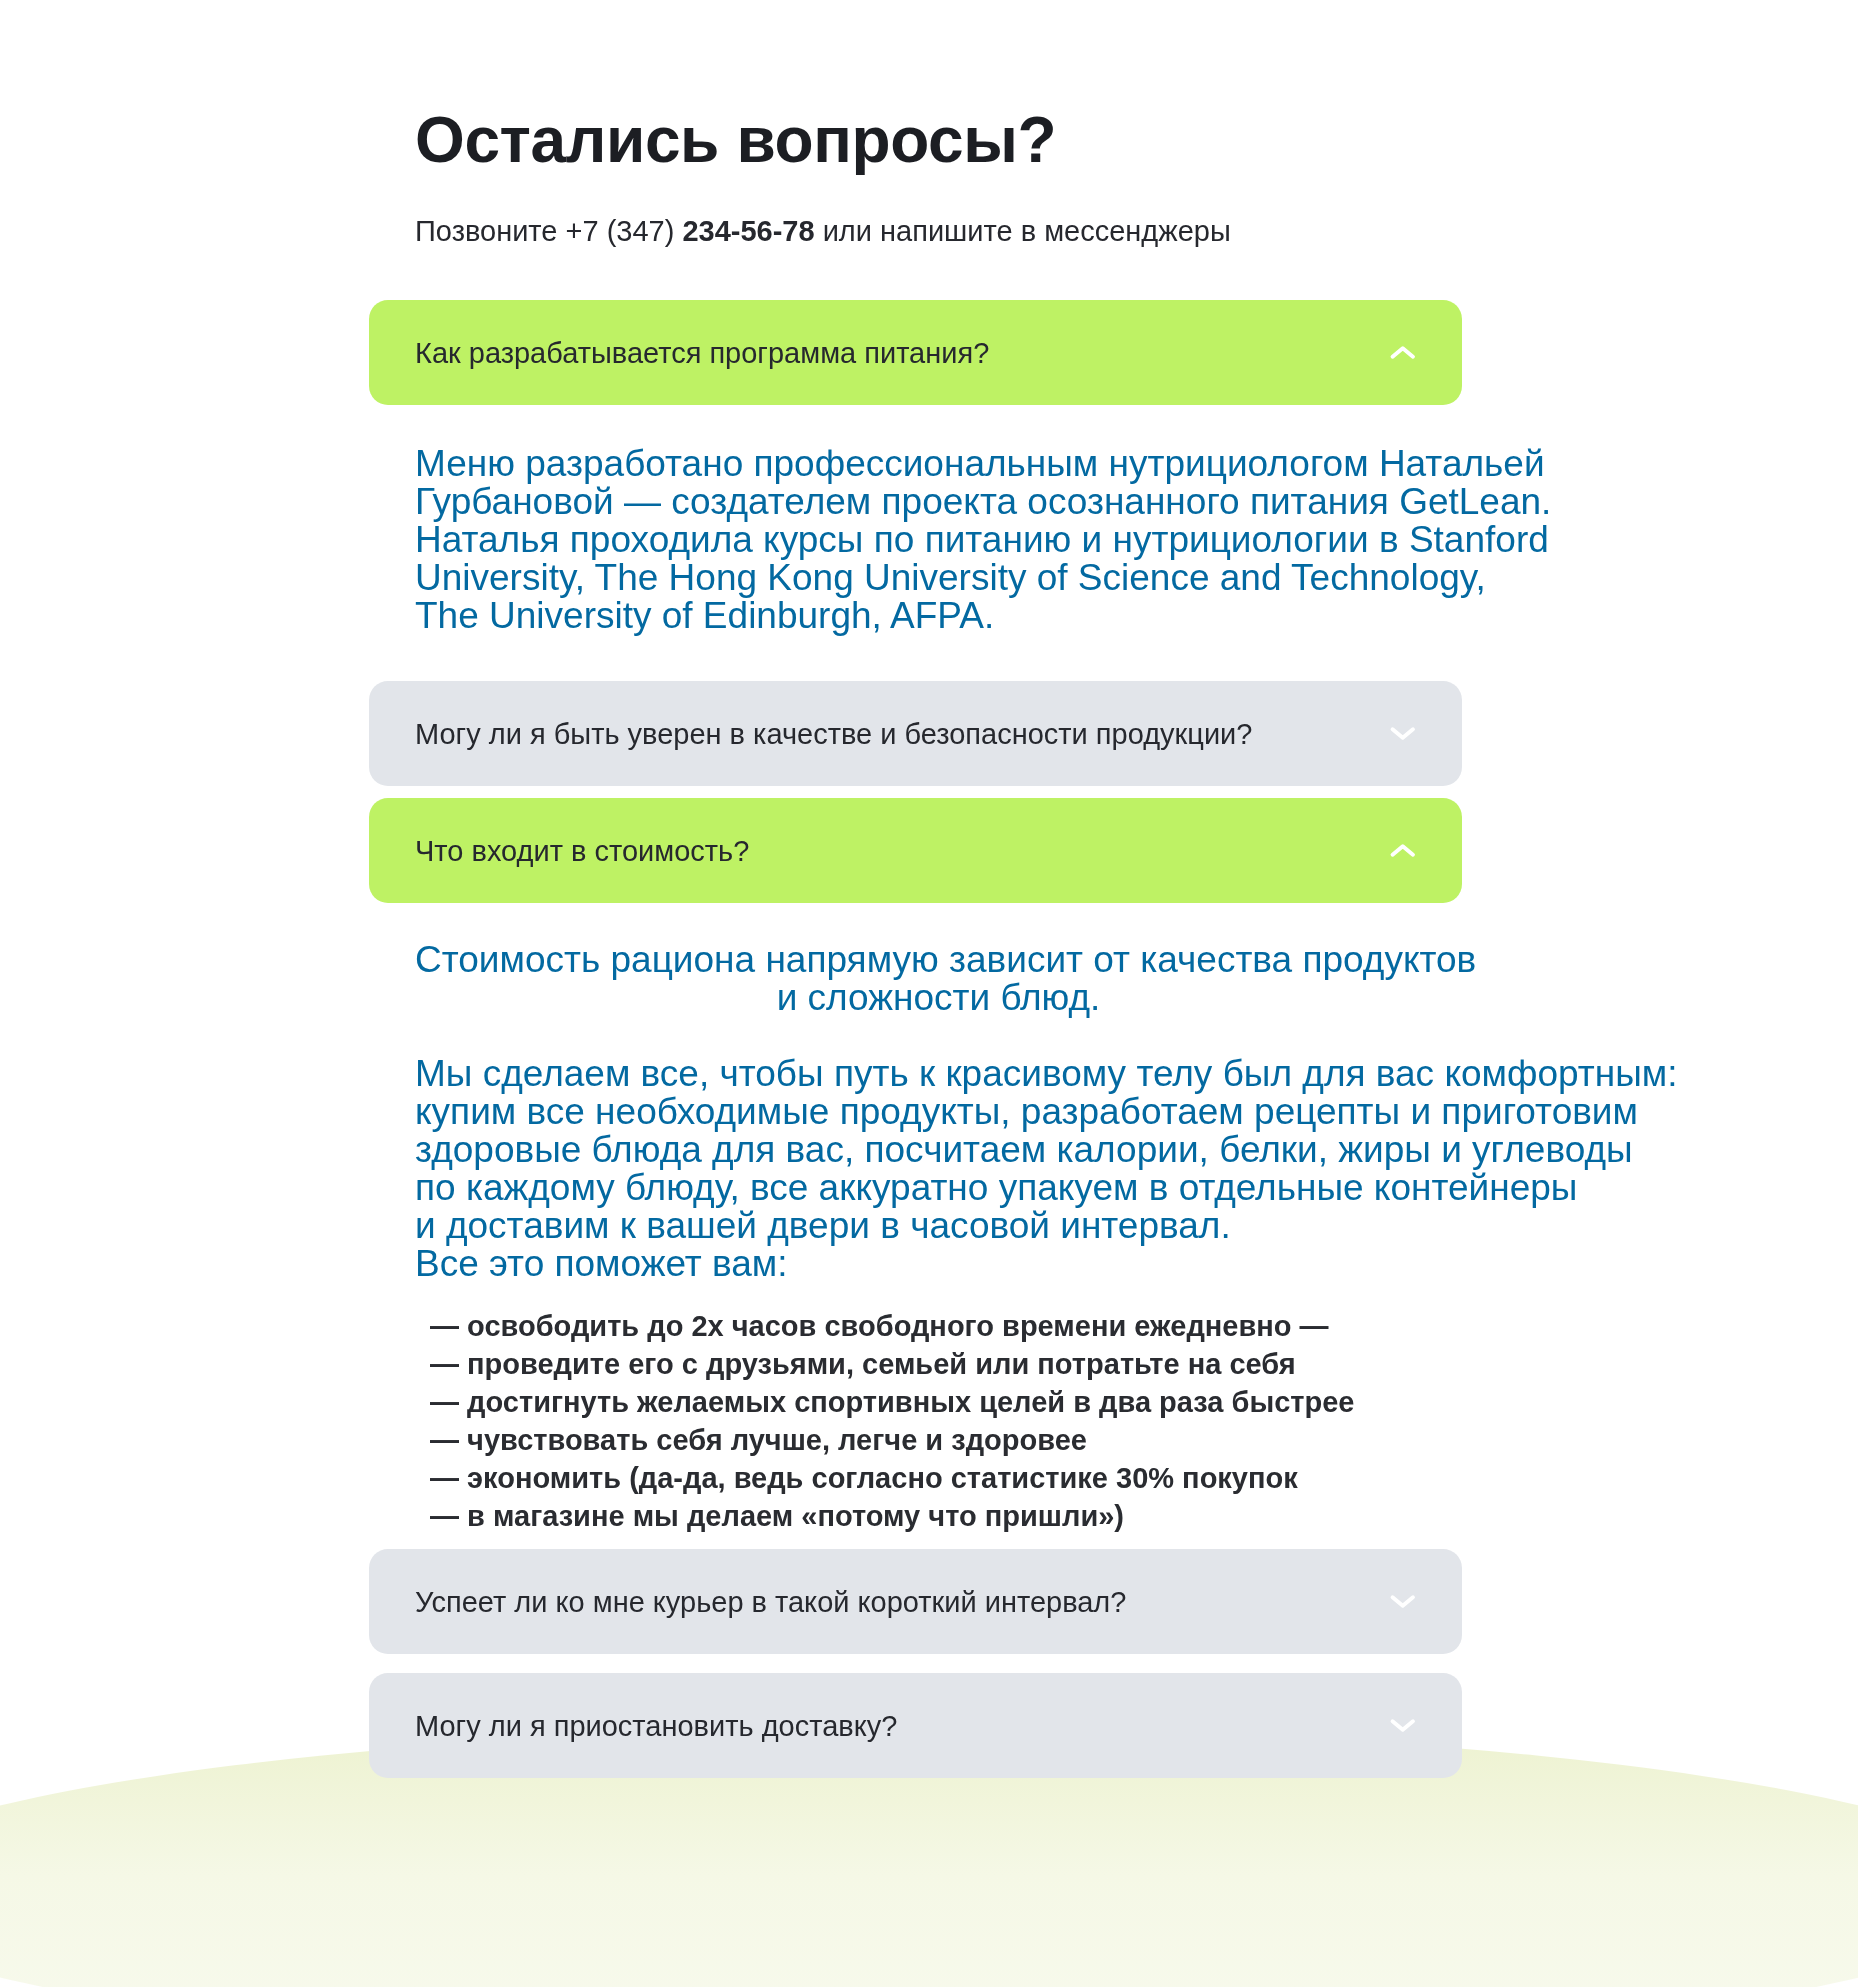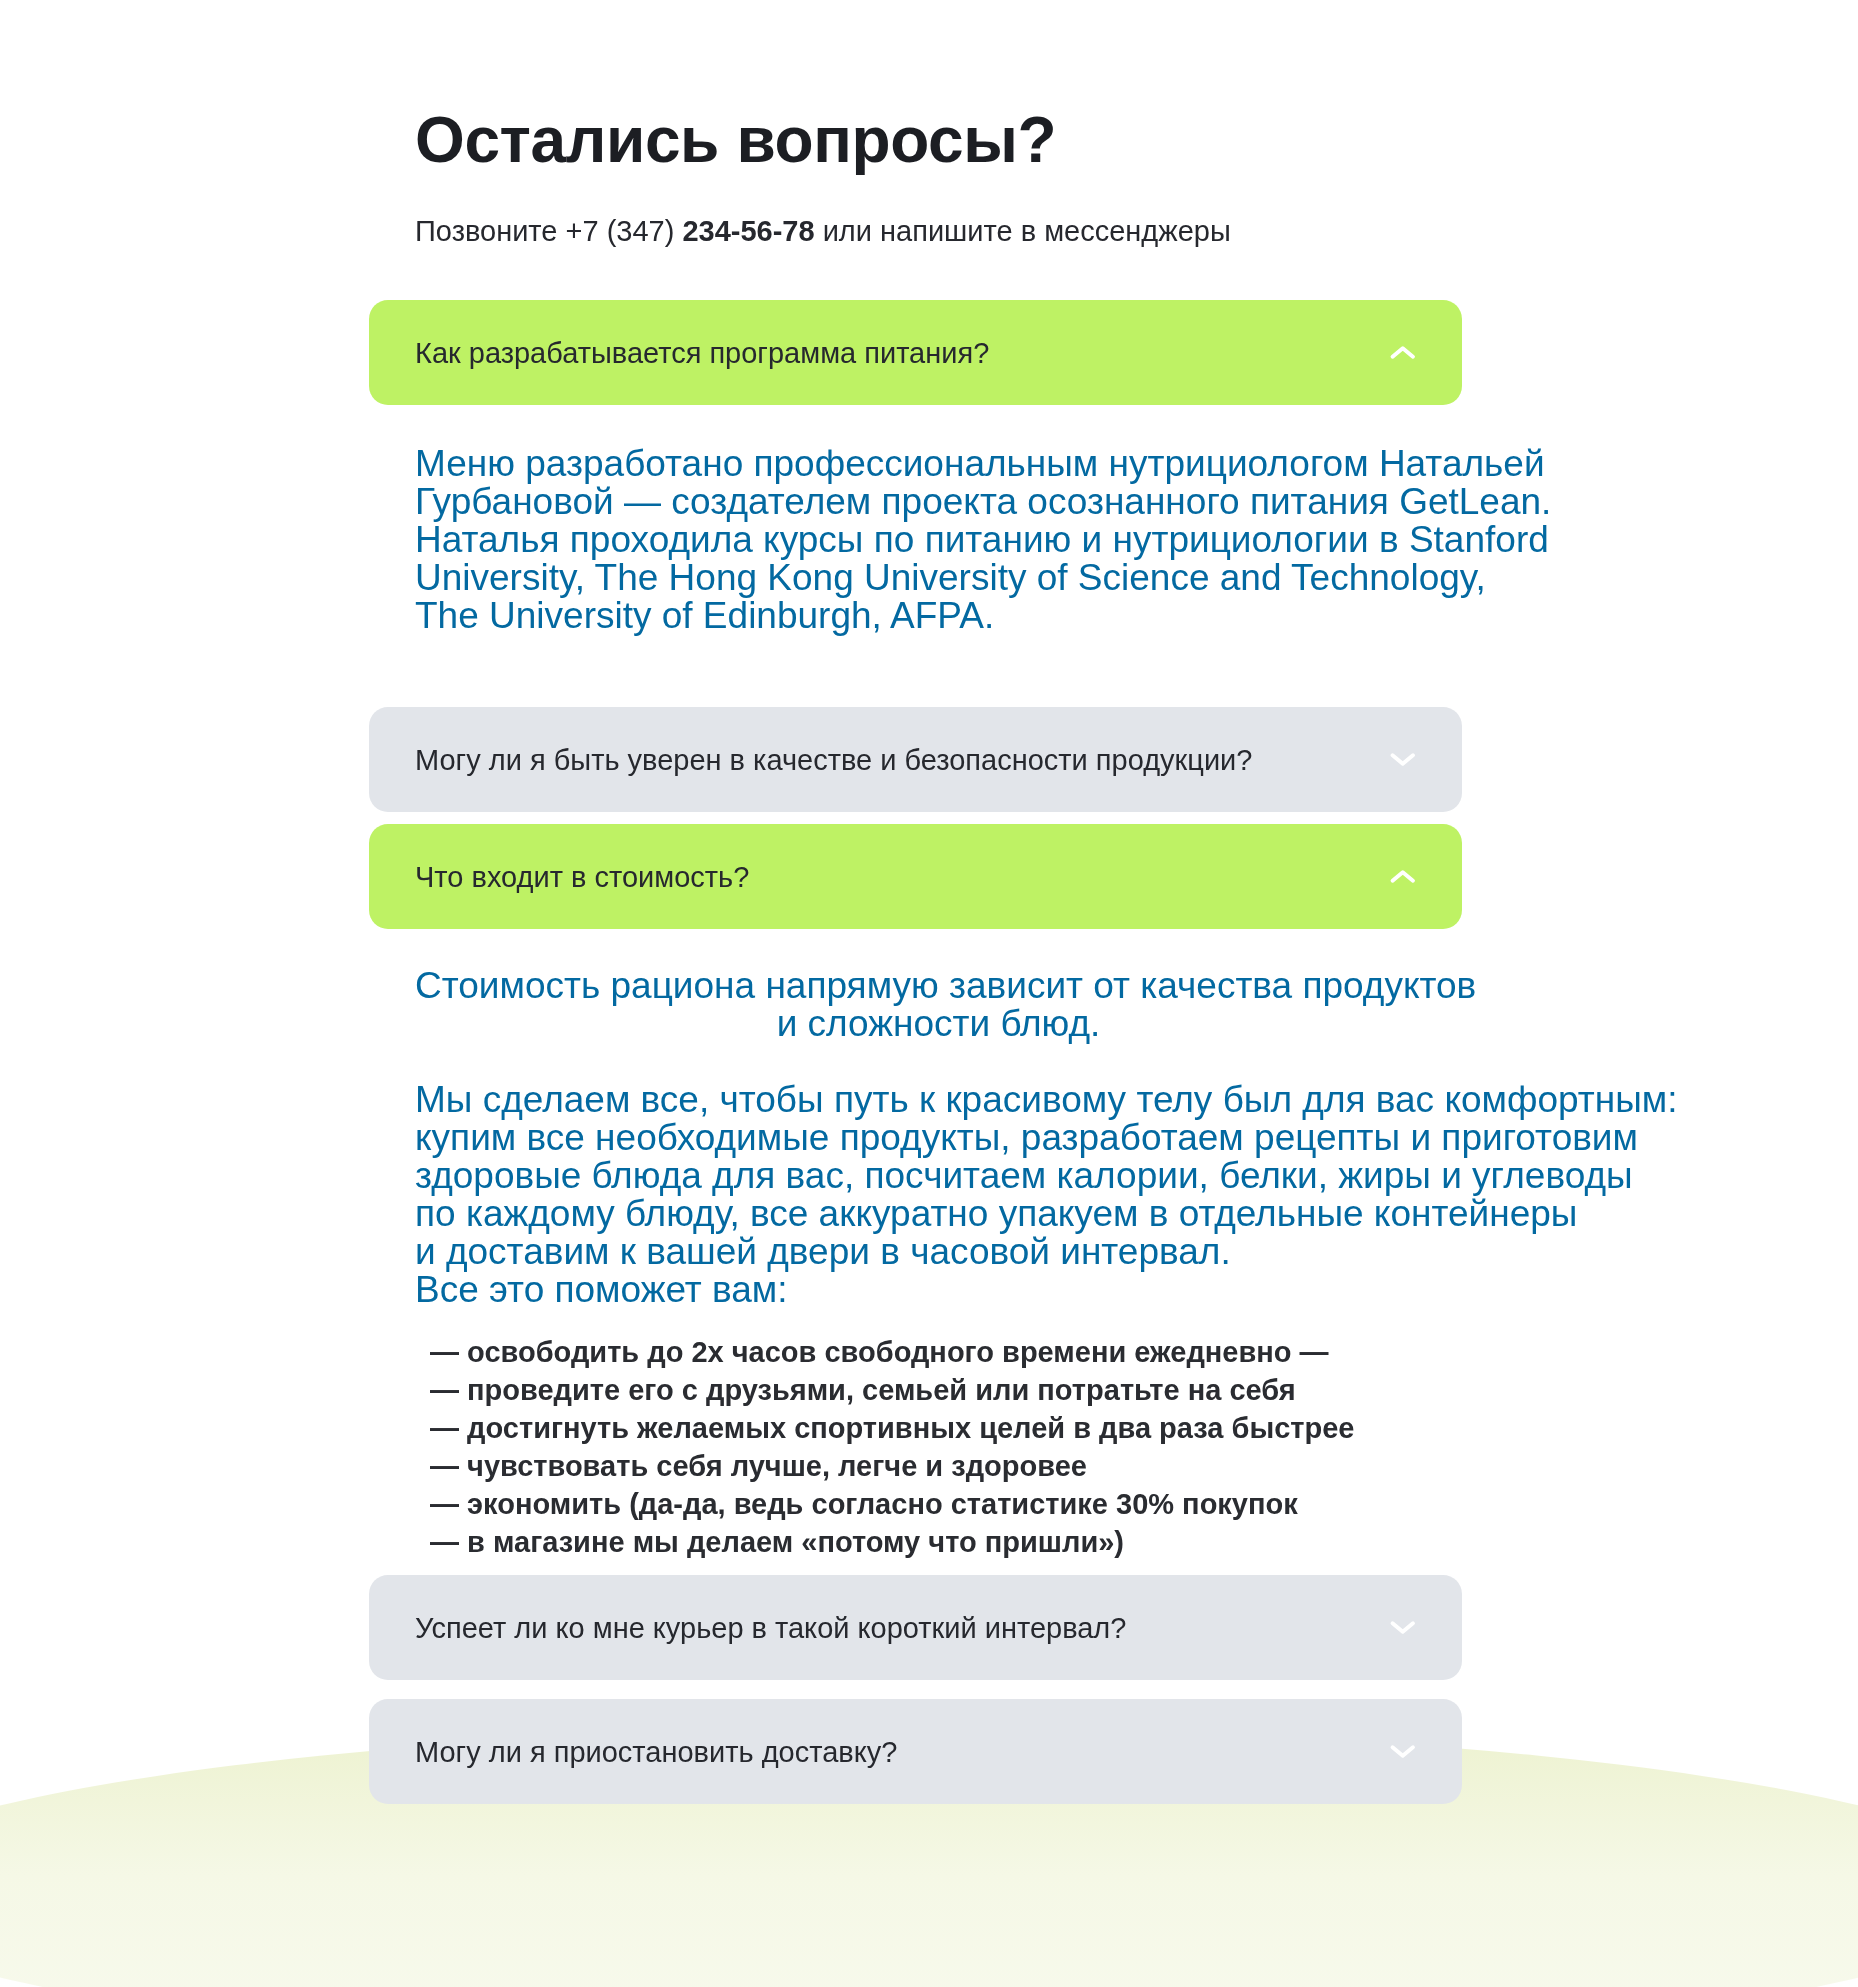--- a/index.html
+++ b/index.html
@@ -44,21 +44,21 @@
   .acc.green{background:#bef264;}
   .acc.gray{background:#e2e5ea;}
   .acc .q{
     font-size:29px;color:#26282e;line-height:34px;
     white-space:nowrap;
   }
   .chev{flex:0 0 auto;display:block;}
   .chev polyline{fill:none;stroke:#ffffff;stroke-width:4.6;stroke-linecap:round;stroke-linejoin:round;}
   .m-p1{margin-top:50px;}
   .m-a1{margin-top:40px;}
-  .m-p2{margin-top:72px;}
+  .m-p2{margin-top:46px;}
   .m-p3{margin-top:12px;}
   .m-a3a{margin-top:38px;text-align:center;}
   .m-a3b{margin-top:38px;}
   .m-a3c{}
   .m-list{margin-top:24px;}
   .m-p4{margin-top:14px;}
   .m-p5{margin-top:19px;}
   .answer{padding-left:46px;}
   .answer .ln{
     font-size:37px;line-height:38px;color:#0369a1;white-space:nowrap;

